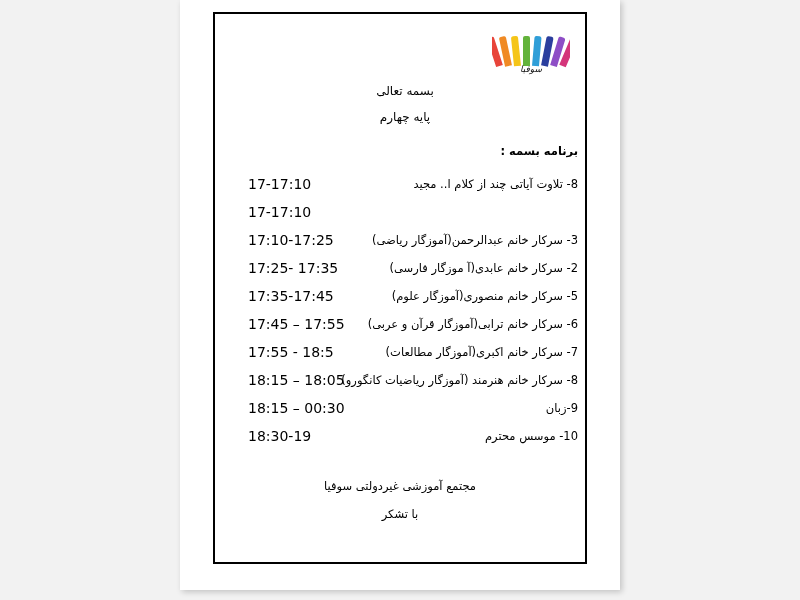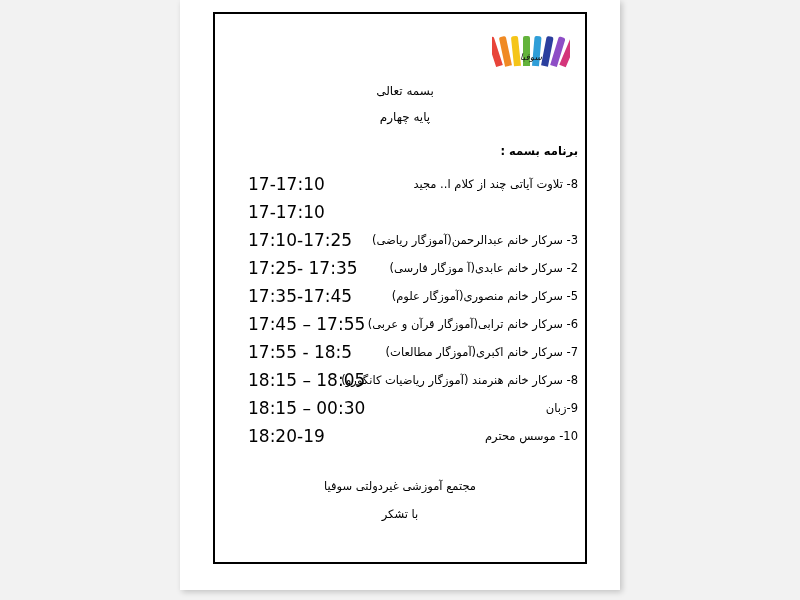--- a/index.html
+++ b/index.html
@@ -67,21 +67,21 @@
     position: absolute;
     top: 2px;
     width: 7px;
     height: 30px;
     border-radius: 2px 2px 0 0;
     transform-origin: bottom center;
   }
   .logo .script {
     position: absolute;
     left: 0;
-    bottom: 18px;
+    bottom: 6px;
     width: 78px;
     text-align: center;
     font-family: "DejaVu Serif", serif;
     font-size: 9px;
     font-style: italic;
     color: #111111;
     letter-spacing: -0.5px;
     white-space: nowrap;
   }
   .basmaleh {
@@ -118,21 +118,21 @@
   .row .label {
     position: absolute;
     right: 2px;
     top: 0;
     font-size: 11.5px;
   }
   .row .time {
     position: absolute;
     left: 28px;
     top: 0;
-    font-size: 17px;
+    font-size: 14px;
     direction: ltr;
     text-align: left;
     white-space: nowrap;
   }
   .footer {
     position: absolute;
     left: 0;
     right: 0;
     top: 452px;
     text-align: center;
@@ -202,21 +202,21 @@
         <div class="row">
           <span class="label">8- سرکار خانم هنرمند (آموزگار ریاضیات کانگورو)</span>
           <span class="time">18:15 – 18:05</span>
         </div>
         <div class="row">
           <span class="label">9-زبان</span>
           <span class="time">18:15 – 00:30</span>
         </div>
         <div class="row">
           <span class="label">10- موسس محترم</span>
-          <span class="time">18:20-19</span>
+          <span class="time">18:30-19</span>
         </div>
       </div>
 
       <div class="footer">
         <div>مجتمع آموزشی غیردولتی سوفیا</div>
         <div>با تشکر</div>
       </div>
 
     </div>
   </div>

